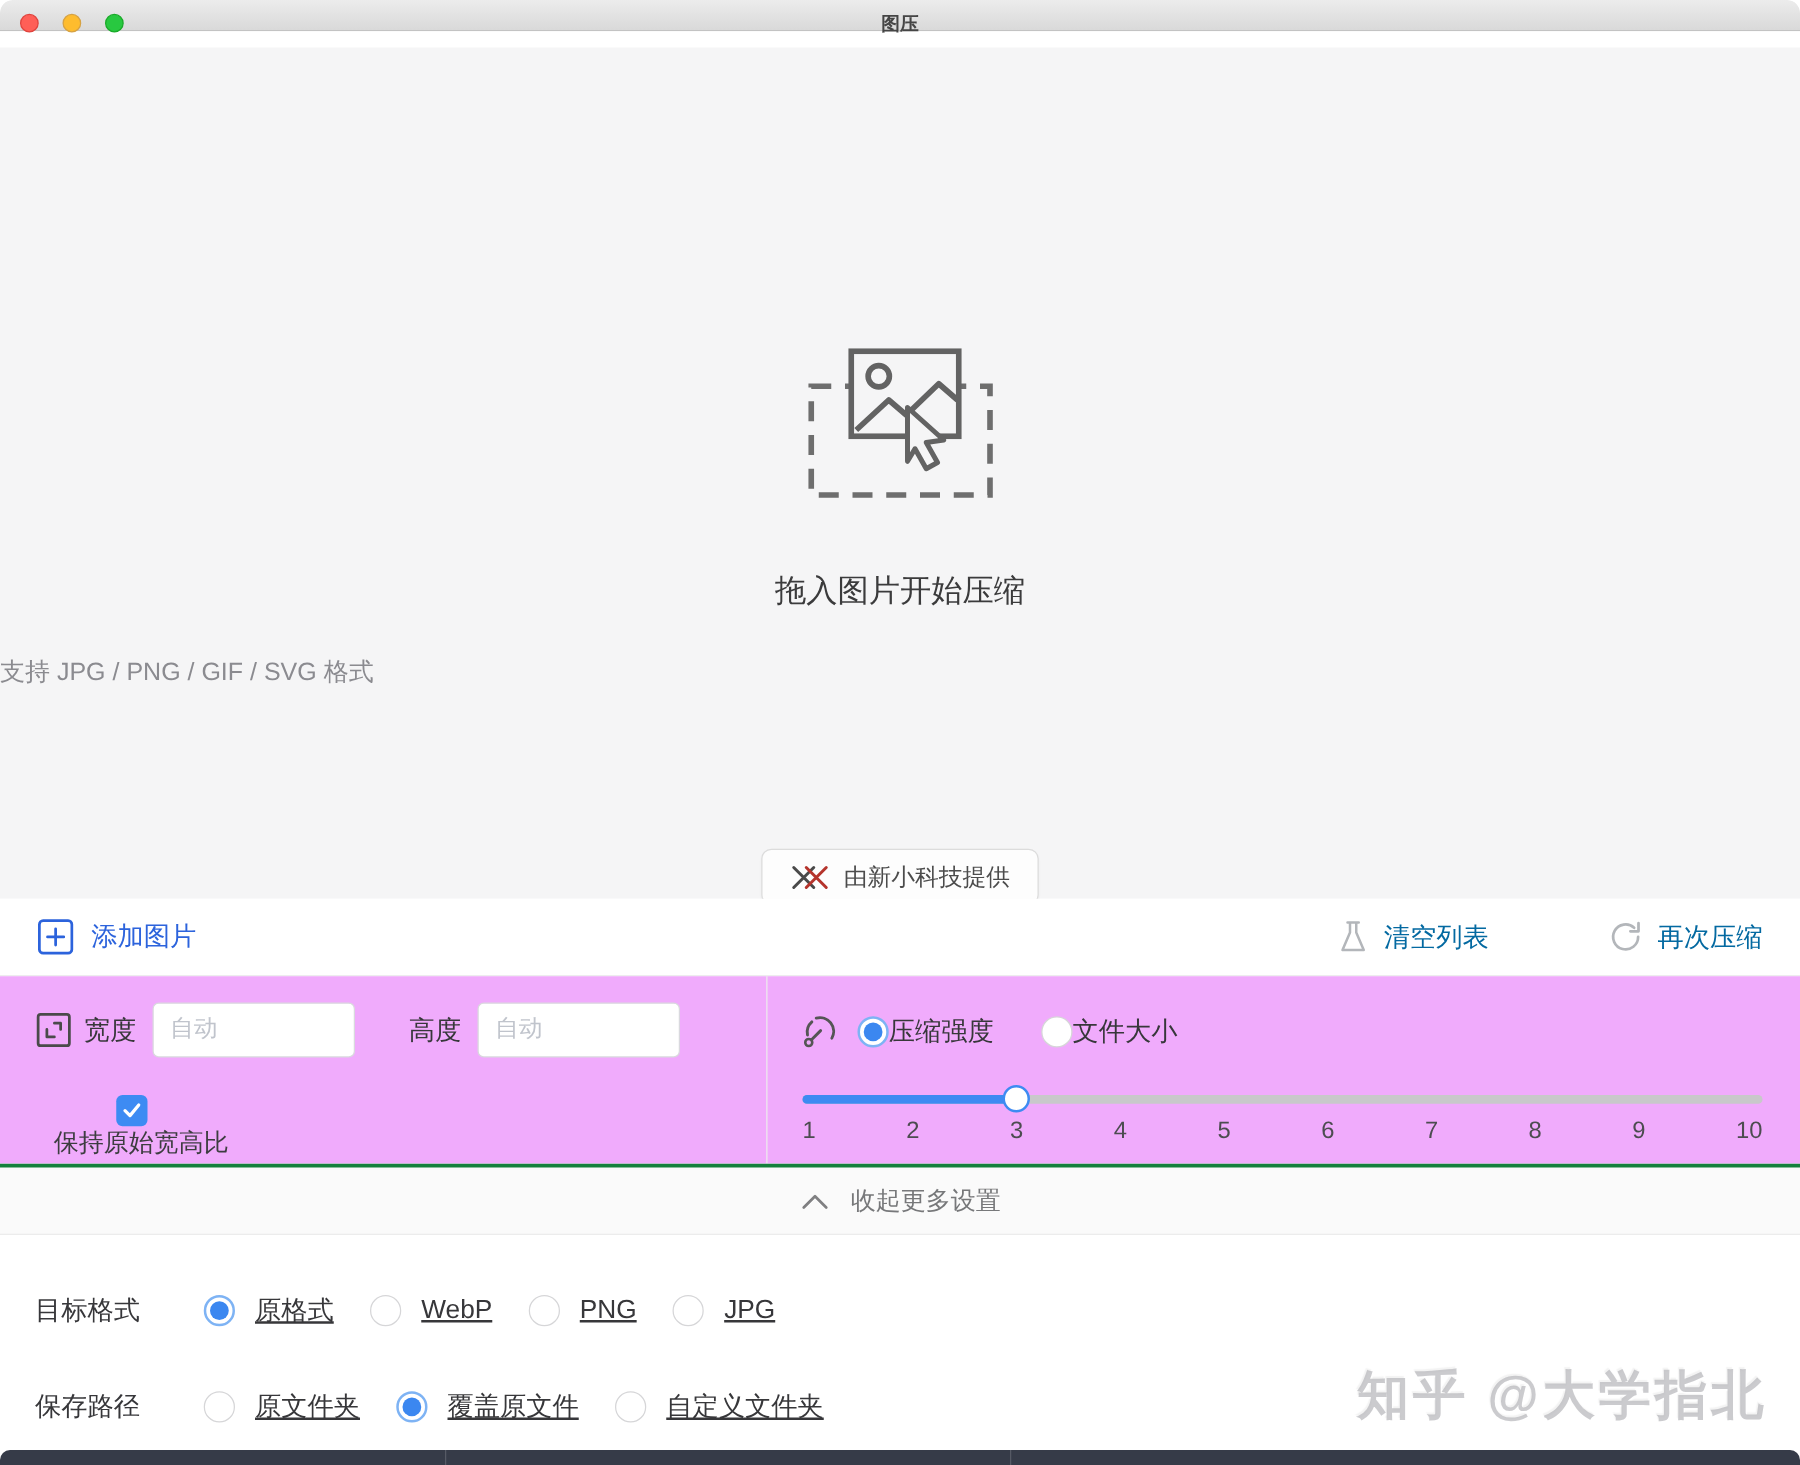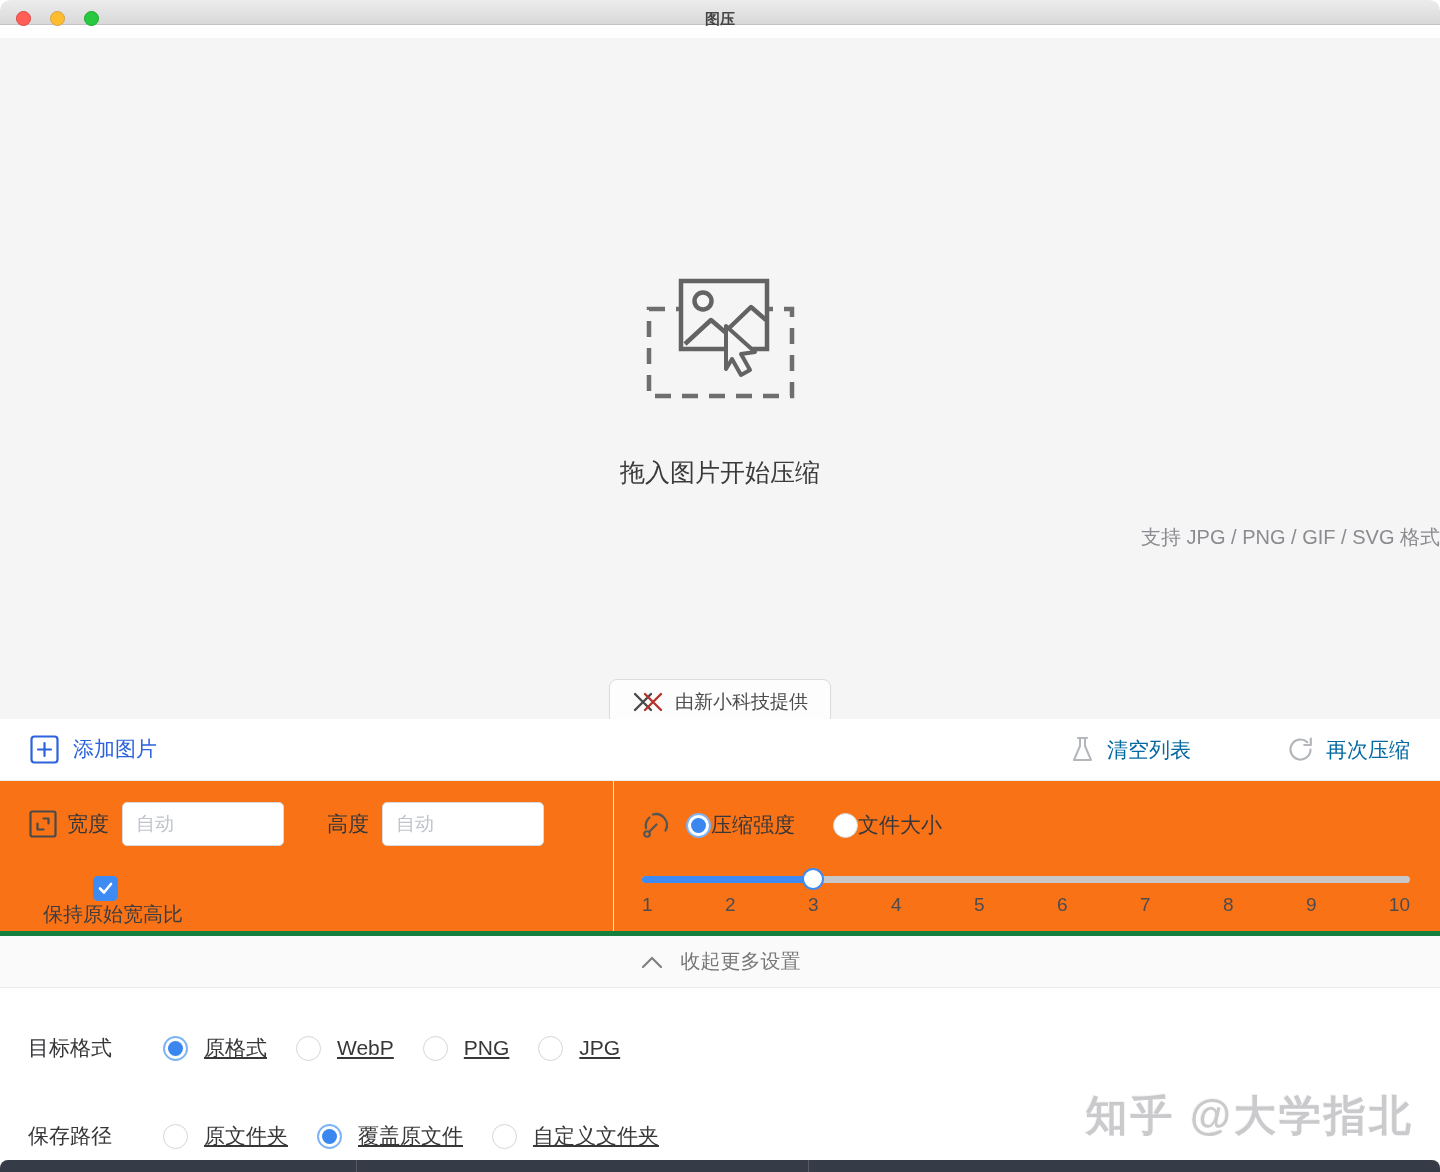--- a/index.html
+++ b/index.html
@@ -32,21 +32,21 @@
     position:absolute; left:0; top:38px; width:1440px; height:681px;
     background:#f5f5f6;
   }
   .drop-icon { position:absolute; left:645px; top:240px; }
   .drop-title {
     position:absolute; left:0; top:418px; width:100%;
     text-align:center; font-size:25px; color:#3b3b3c;
   }
   .drop-sub {
     position:absolute; left:0; top:486px; width:100%;
-    text-align:right; font-size:20px; color:#8b8b90;
+    text-align:left; font-size:20px; color:#8b8b90;
   }
   .provider-btn {
     position:absolute; left:50%; transform:translateX(-50%); top:641px;
     height:45px; display:inline-flex; align-items:center; gap:11px;
     padding:0 22px; background:#fdfdfd; border:1px solid #dcdcdc;
     border-radius:8px; font-size:19px; color:#4c4c4c; cursor:pointer;
     box-shadow:0 1px 2px rgba(0,0,0,0.04);
   }
 
   
@@ -54,21 +54,21 @@
     position:absolute; left:0; top:719px; width:1440px; height:62px;
     background:#ffffff; border-bottom:1px solid #ededee;
     display:flex; align-items:center; padding:0 30px;
   }
   .add-btn { display:flex; align-items:flex-start; gap:14px; color:#2c63dc; font-size:21px; cursor:pointer; }
   .tb-spacer { flex:1; }
   .tool-btn { display:flex; align-items:center; gap:12px; color:#0369a1; font-size:21px; cursor:pointer; }
   .tool-btn + .tool-btn { margin-left:96px; }
 
   
-  #settings { position:absolute; left:0; top:781px; width:1440px; height:150px; background:#f97316; }
+  #settings { position:absolute; left:0; top:781px; width:1440px; height:150px; background:#f0abfc; }
   .v-divider { position:absolute; left:613px; top:0; width:1px; height:150px; background:#ebebeb; }
 
   .row-size { position:absolute; left:28px; top:21px; height:44px; display:flex; align-items:center; }
   .lbl { font-size:21px; color:#37373a; }
   .auto-input {
     width:162px; height:44px; margin-left:13px; border:1px solid #d9d9de;
     border-radius:5px; font-size:19px; padding:0 13px; color:#333; outline:none;
     font-family:"Liberation Sans", sans-serif; background:#fff;
   }
   .auto-input::placeholder { color:#c0c4cc; }
@@ -104,30 +104,30 @@
   }
   .slider-ticks {
     position:absolute; left:642px; top:113px; width:768px;
     display:flex; justify-content:space-between;
     font-size:19px; color:#4c4c50;
   }
 
   
   #collapsebar {
     position:absolute; left:0; top:931px; width:1440px; height:57px;
-    background:#fafafa; border-top:5px solid #15803d; border-bottom:1px solid #ececec;
+    background:#fafafa; border-top:3px solid #15803d; border-bottom:1px solid #ececec;
     display:flex; align-items:center; justify-content:center; gap:17px;
     color:#77787a; font-size:20px; cursor:pointer;
   }
 
   
   #bottom { position:absolute; left:0; top:988px; width:1440px; height:172px; background:#fff; }
   .opt-row { position:absolute; left:28px; height:44px; display:flex; align-items:center; }
   .row-format { top:38px; }
-  .row-path   { top:126px; }
+  .row-path   { top:115px; }
   .row-label { font-size:21px; color:#37373a; width:95px; margin-right:40px; }
   .opt-item { display:flex; align-items:center; margin-right:29px; }
   .opt-item .opt-lbl { margin-left:16px;text-decoration:underline; }
 
   .watermark {
     position:absolute; right:26px; top:100px; font-size:42px; font-weight:700;
     letter-spacing:3px; color:rgba(186,186,190,0.75);
     text-shadow:1px 2px 1px rgba(255,255,255,0.95), -1px -1px 1px rgba(0,0,0,0.05);
     pointer-events:none;
   }

